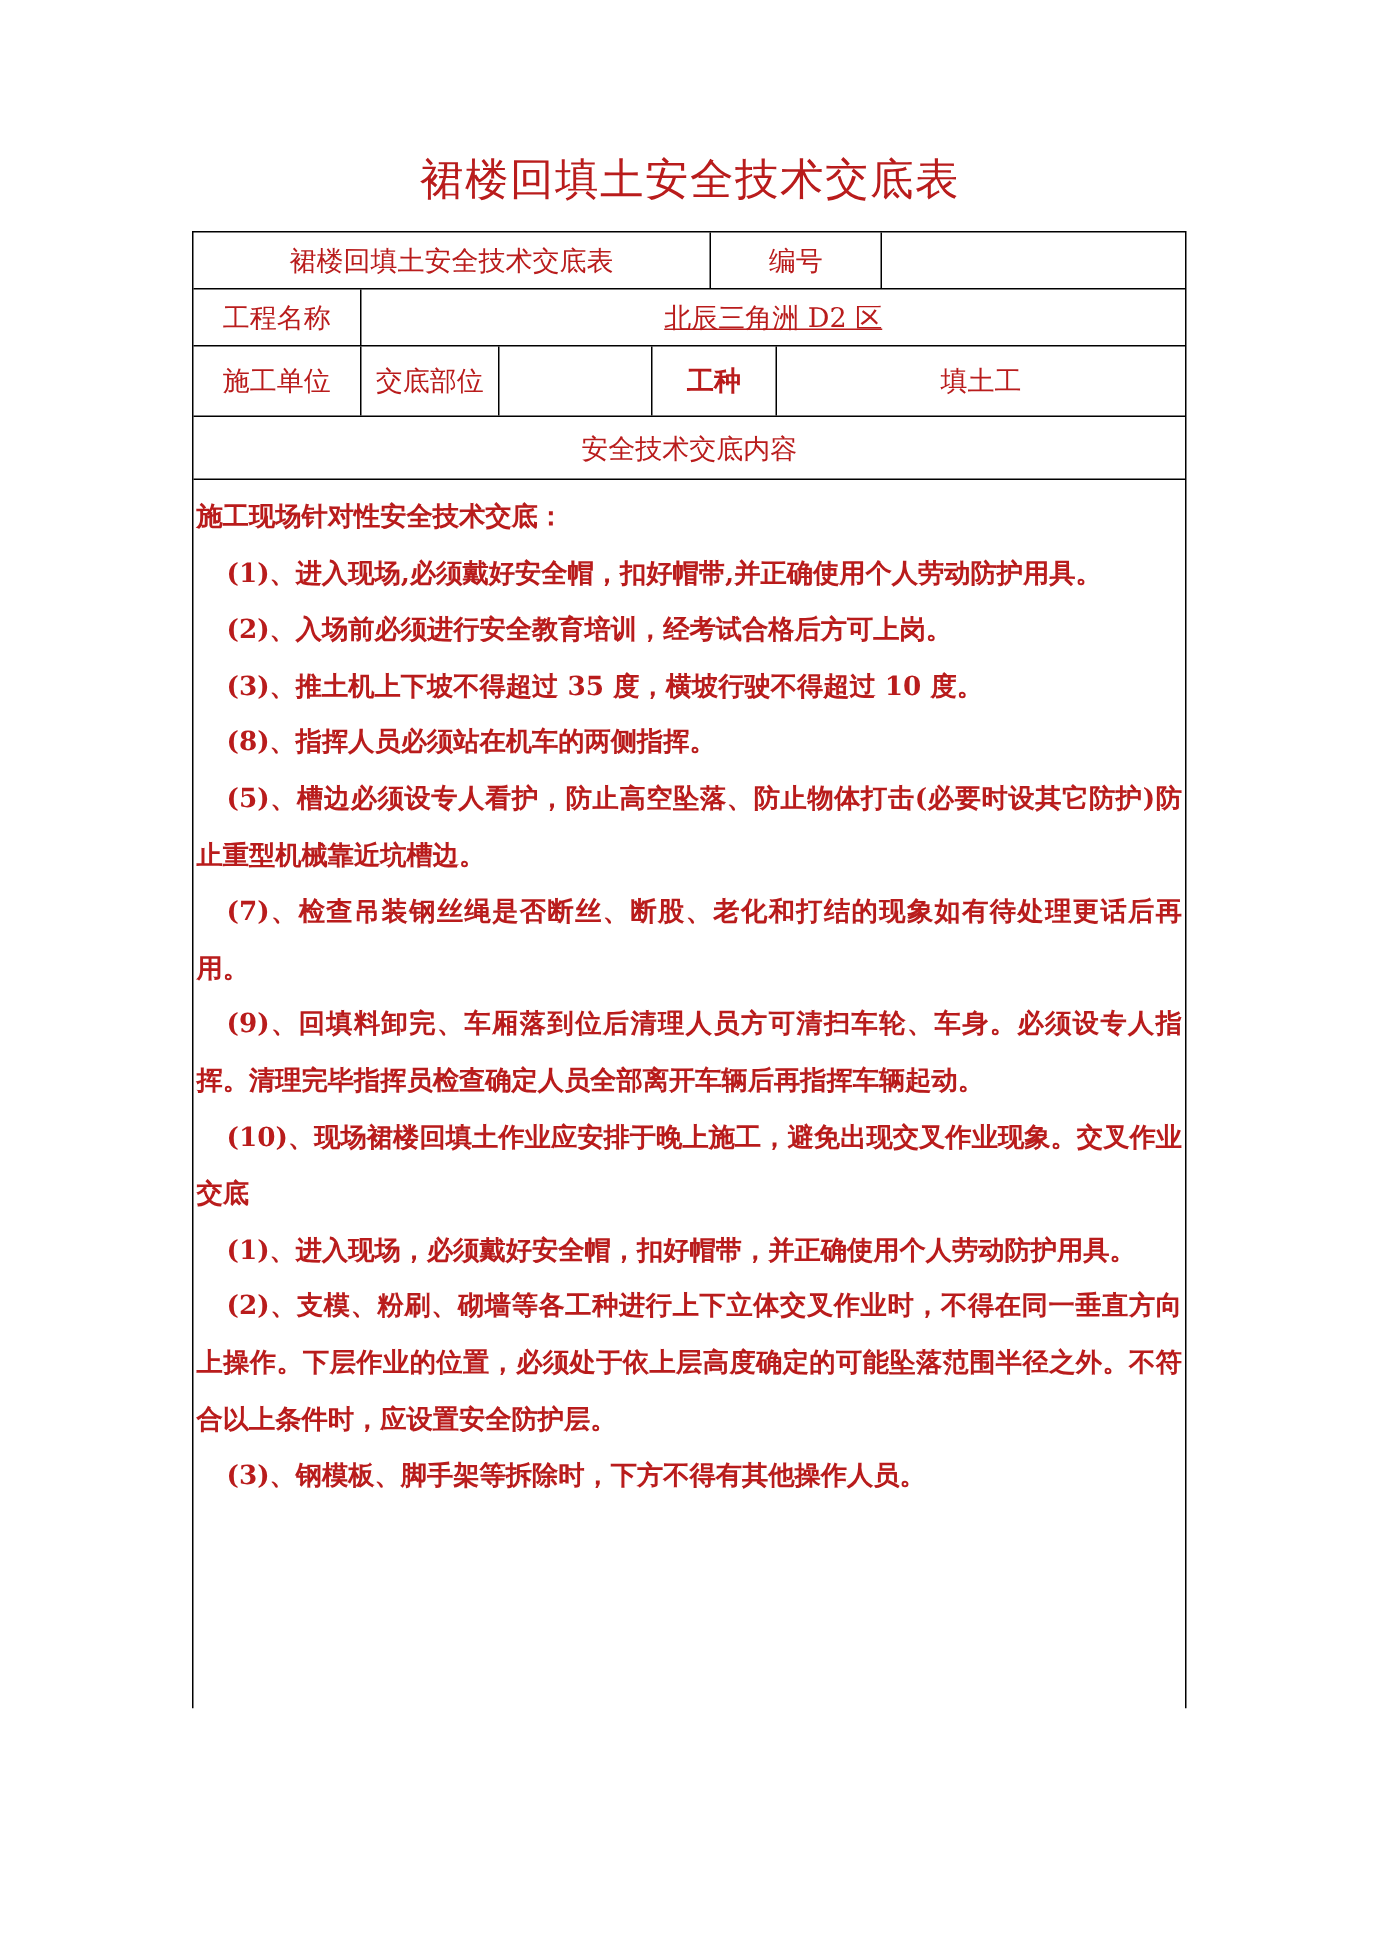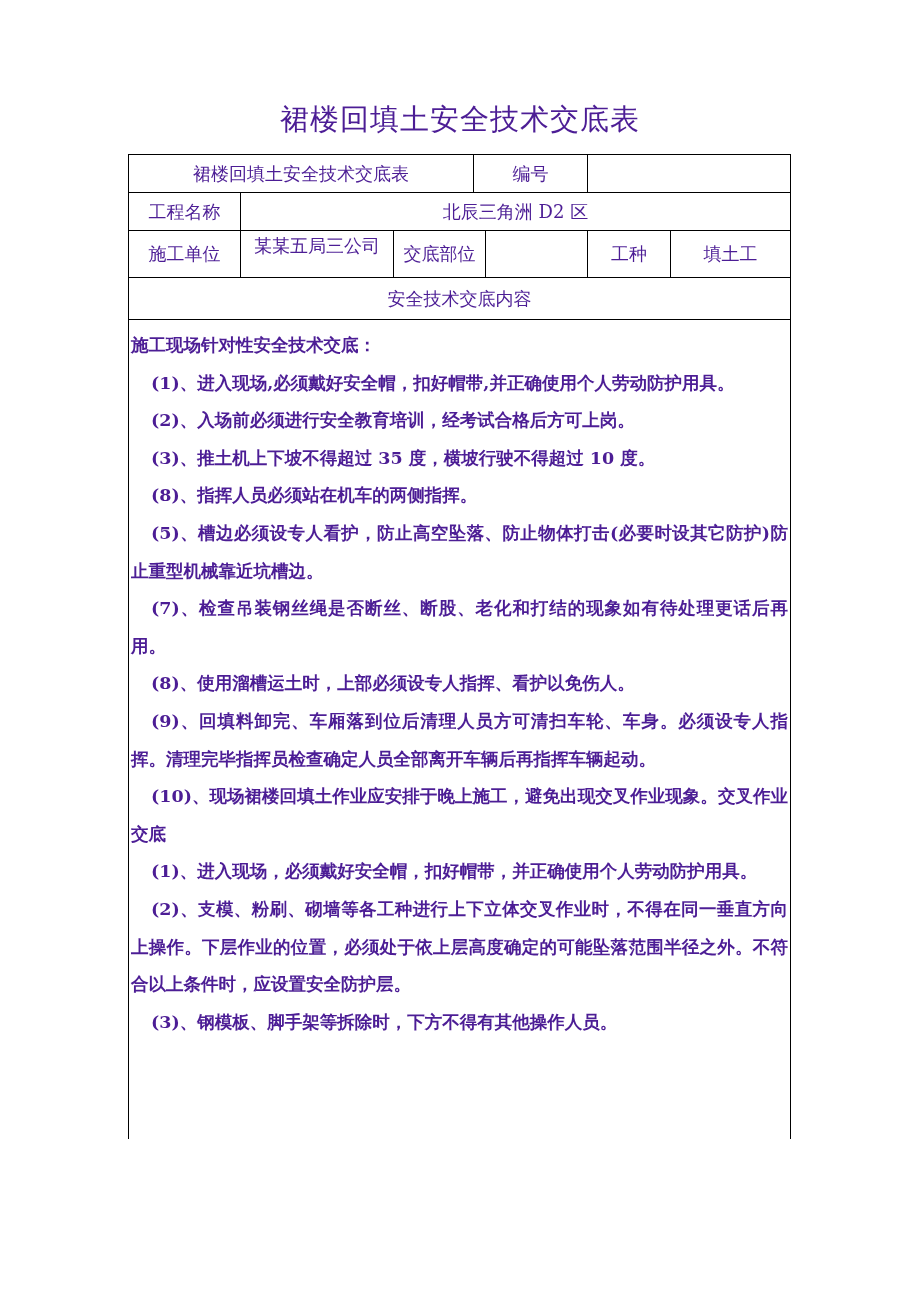--- a/index.html
+++ b/index.html
@@ -2,21 +2,21 @@
 <html><head>
 <meta charset="utf-8">
 <style>
   * { box-sizing: border-box; }
   html, body { margin: 0; padding: 0; background: #ffffff; }
   .page {
     position: relative;
     width: 920px;
     height: 1139px;
     background: #ffffff;
-    color: #4c1d95;
+    color: #b91c1c;
     font-family: "DejaVu Serif", "Liberation Serif", serif;
     overflow: hidden;
   }
   .doc-title {
     position: absolute;
     top: 100px;
     left: 0;
     width: 920px;
     text-align: center;
     font-size: 29px;
@@ -47,30 +47,30 @@
   }
   .tcell:last-child { border-right: none; }
   .r1 { height: 38px; }
   .r2 { height: 38px; }
   .r3 { height: 47px; }
   .r4 { height: 42px; }
   .c-formname { width: 345px; }
   .c-numlabel { width: 114px; }
   .c-numvalue { flex: 1; }
   .c-projlabel { width: 112px; text-align: center; }
-  .c-projvalue { flex: 1; }
+  .c-projvalue { flex: 1; text-decoration: underline; }
   .c-contractor-label { width: 112px; font-family: Liberation Serif, serif; }
   .c-contractor-value {
     width: 153px;
     align-items: flex-start;
     padding-top: 3px;
   }
   .c-partlabel { width: 92px; }
   .c-partvalue { width: 102px; }
-  .c-tradelabel { width: 83px; }
+  .c-tradelabel { width: 83px; font-weight: bold; }
   .c-tradevalue { flex: 1; }
   .c-contentheader { flex: 1; }
   .content-row { height: 830px; border-bottom: none; }
   .content-cell {
     flex: 1;
     display: block;
     padding: 7px 2px 0 2px;
     font-size: 17.5px;
     line-height: 37.6px;
     text-align: justify;
@@ -93,41 +93,39 @@
       <div class="tcell c-numvalue"></div>
     </div>
 
     <div class="trow r2">
       <div class="tcell c-projlabel">工程名称</div>
       <div class="tcell c-projvalue">北辰三角洲 D2 区</div>
     </div>
 
     <div class="trow r3">
       <div class="tcell c-contractor-label">施工单位</div>
-      <div class="tcell c-contractor-value">某某五局三公司</div>
       <div class="tcell c-partlabel">交底部位</div>
       <div class="tcell c-partvalue"></div>
       <div class="tcell c-tradelabel">工种</div>
       <div class="tcell c-tradevalue">填土工</div>
     </div>
 
     <div class="trow r4">
       <div class="tcell c-contentheader">安全技术交底内容</div>
     </div>
 
     <div class="trow content-row">
       <div class="content-cell">
         <p>施工现场针对性安全技术交底：</p>
         <p class="indent">(1)、进入现场,必须戴好安全帽，扣好帽带,并正确使用个人劳动防护用具。</p>
         <p class="indent">(2)、入场前必须进行安全教育培训，经考试合格后方可上岗。</p>
         <p class="indent">(3)、推土机上下坡不得超过 35 度，横坡行驶不得超过 10 度。</p>
         <p class="indent">(8)、指挥人员必须站在机车的两侧指挥。</p>
         <p class="indent">(5)、槽边必须设专人看护，防止高空坠落、防止物体打击(必要时设其它防护)防止重型机械靠近坑槽边。</p>
         <p class="indent">(7)、检查吊装钢丝绳是否断丝、断股、老化和打结的现象如有待处理更话后再用。</p>
-        <p class="indent">(8)、使用溜槽运土时，上部必须设专人指挥、看护以免伤人。</p>
         <p class="indent">(9)、回填料卸完、车厢落到位后清理人员方可清扫车轮、车身。必须设专人指挥。清理完毕指挥员检查确定人员全部离开车辆后再指挥车辆起动。</p>
         <p class="indent">(10)、现场裙楼回填土作业应安排于晚上施工，避免出现交叉作业现象。交叉作业交底</p>
         <p class="indent">(1)、进入现场，必须戴好安全帽，扣好帽带，并正确使用个人劳动防护用具。</p>
         <p class="indent">(2)、支模、粉刷、砌墙等各工种进行上下立体交叉作业时，不得在同一垂直方向上操作。下层作业的位置，必须处于依上层高度确定的可能坠落范围半径之外。不符合以上条件时，应设置安全防护层。</p>
         <p class="indent">(3)、钢模板、脚手架等拆除时，下方不得有其他操作人员。</p>
       </div>
     </div>
 
   </div>
 </div>

